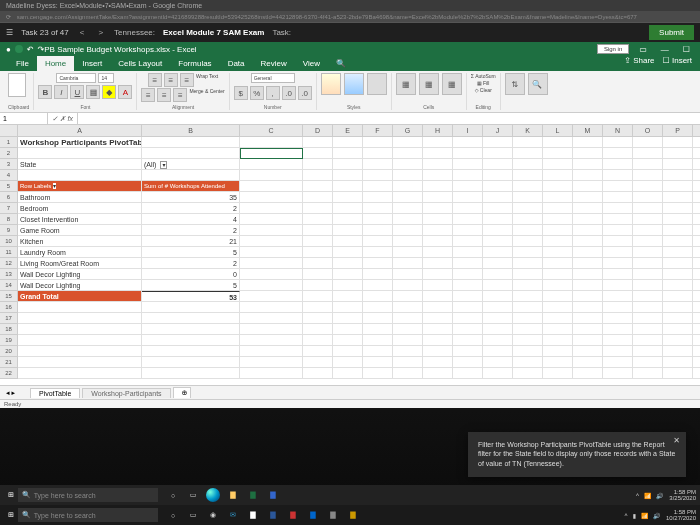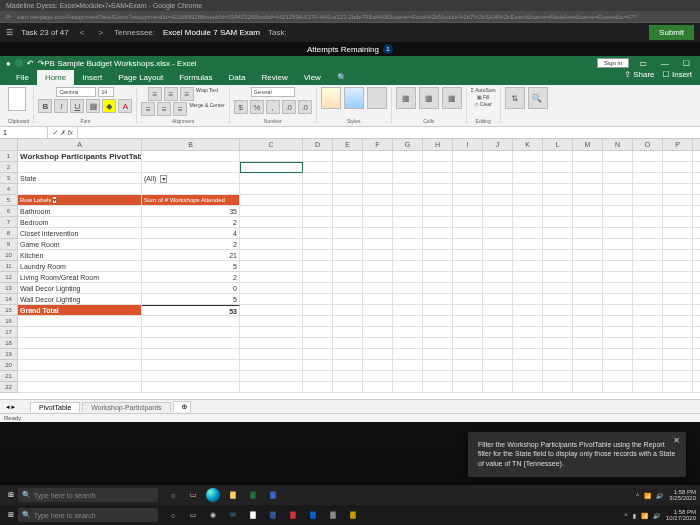--- a/index.html
+++ b/index.html
@@ -6,21 +6,21 @@
 body{width:700px;height:525px;background:#000;overflow:hidden;position:relative}
 .desktop{width:100%;height:100%;background:linear-gradient(180deg,#0a0a0a 0%,#1a1a1a 50%,#0a0a0a 100%);position:relative}
 .browser-tab{background:#3a3a3a;color:#aaa;font-size:7px;padding:2px 6px;display:flex;align-items:center;gap:4px}
 .url-bar{background:#4a4a4a;color:#888;font-size:6px;padding:2px 6px;border-bottom:1px solid #555}
 .url-bar .refresh{color:#999;margin-right:4px}
 .sam-header{background:#1f1f1f;color:#fff;display:flex;align-items:center;padding:2px 6px;font-size:8px;gap:8px}
 .sam-header .menu-icon{color:#ccc;cursor:pointer}
 .sam-header .task-nav{color:#ccc}
 .sam-header .arrow{color:#aaa;padding:0 3px;cursor:pointer}
 .sam-header .assign{color:#bbb}
-.sam-header .assign-val,.sam-header .task-val{color:#fff;font-weight:400}
+.sam-header .assign-val,.sam-header .task-val{color:#fff;font-weight:700}
 .submit-btn{margin-left:auto;background:#2e7d32;color:#fff;padding:3px 10px;font-size:8px;border:none;cursor:pointer}
 .attempts{background:#0f0f0f;color:#fff;text-align:center;font-size:8px;padding:2px;display:flex;justify-content:center;align-items:center;gap:4px}
 .attempts .badge{background:#036;color:#fff;border-radius:50%;width:10px;height:10px;display:inline-flex;align-items:center;justify-content:center;font-size:6px}
 .excel{background:#fff;display:flex;flex-direction:column}
 .excel-title{background:#1e6f41;color:#fff;display:flex;align-items:center;font-size:8px;padding:2px 6px}
 .excel-title .left{display:flex;gap:4px;align-items:center}
 .excel-title .left .dot{width:8px;height:8px;background:#2a8a52;border-radius:50%}
 .excel-title .center{flex:1;text-align:left}
 .excel-title .right{display:flex;gap:6px;align-items:center}
 .signin-btn{background:#fff;color:#333;font-size:6px;padding:1px 6px;border:1px solid #999}
@@ -92,24 +92,20 @@
   <div class="sam-header">
     <span class="menu-icon">☰</span>
     <span class="task-nav">Task 23 of 47</span>
     <span class="arrow">&lt;</span>
     <span class="arrow">&gt;</span>
     <span class="assign">Tennessee:</span>
     <span class="assign-val">Excel Module 7 SAM Exam</span>
     <span class="assign">Task:</span>
     <button class="submit-btn">Submit</button>
   </div>
-  <div class="attempts">
-    <span>Attempts Remaining</span>
-    <span class="badge">1</span>
-  </div>
 
   <div class="excel">
     <div class="excel-title">
       <div class="left">
         <span>●</span>
         <span class="dot"></span>
         <span>↶</span>
         <span>↷</span>
       </div>
       <div class="center">PB Sample Budget Workshops.xlsx - Excel</div>
@@ -118,21 +114,21 @@
         <span class="win-ctrl">▭</span>
         <span class="win-ctrl">—</span>
         <span class="win-ctrl">☐</span>
       </div>
     </div>
 
     <div class="ribbon-tabs">
       <div class="tab">File</div>
       <div class="tab active">Home</div>
       <div class="tab">Insert</div>
-      <div class="tab">Page Layout</div>
+      <div class="tab">Cells Layout</div>
       <div class="tab">Formulas</div>
       <div class="tab">Data</div>
       <div class="tab">Review</div>
       <div class="tab">View</div>
       <span class="tab">🔍</span>
       <div class="right">
         <span>⇪ <span>Share</span></span>
         <span>☐ <span>Insert</span></span>
       </div>
     </div>

